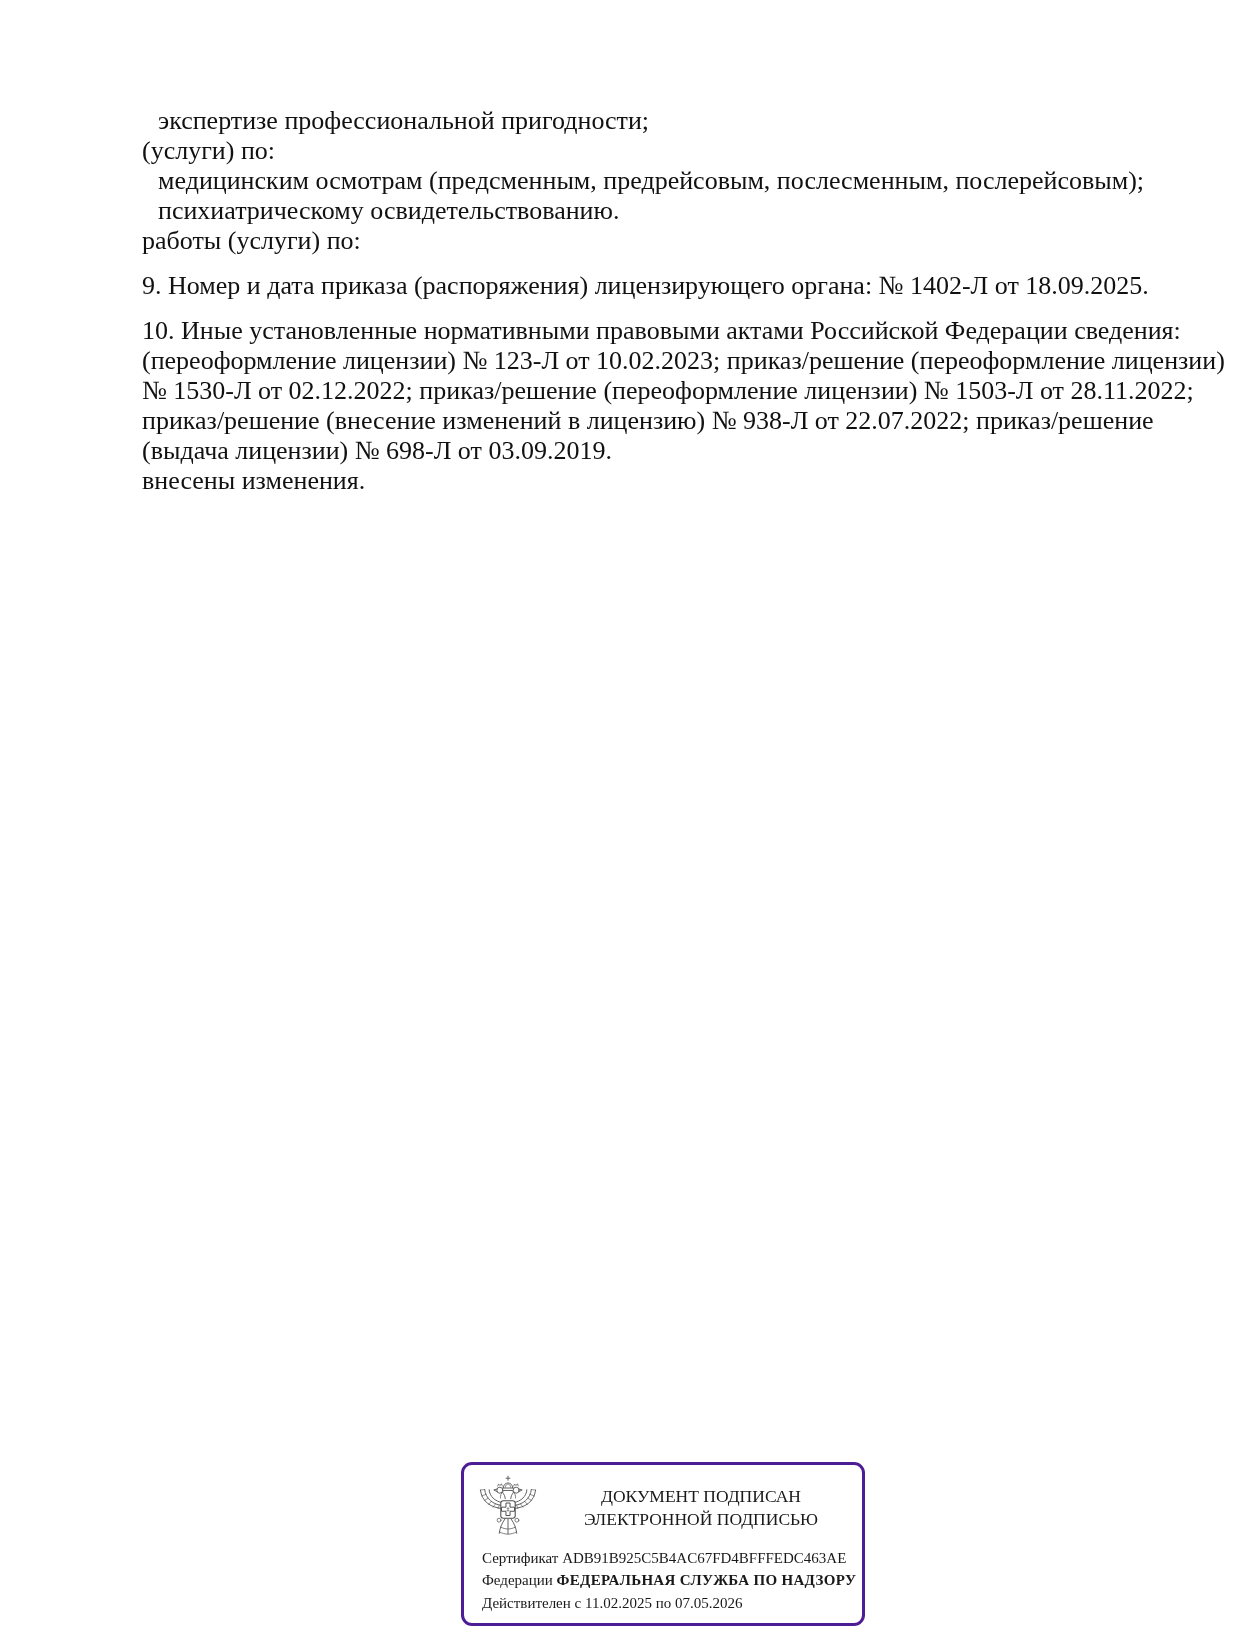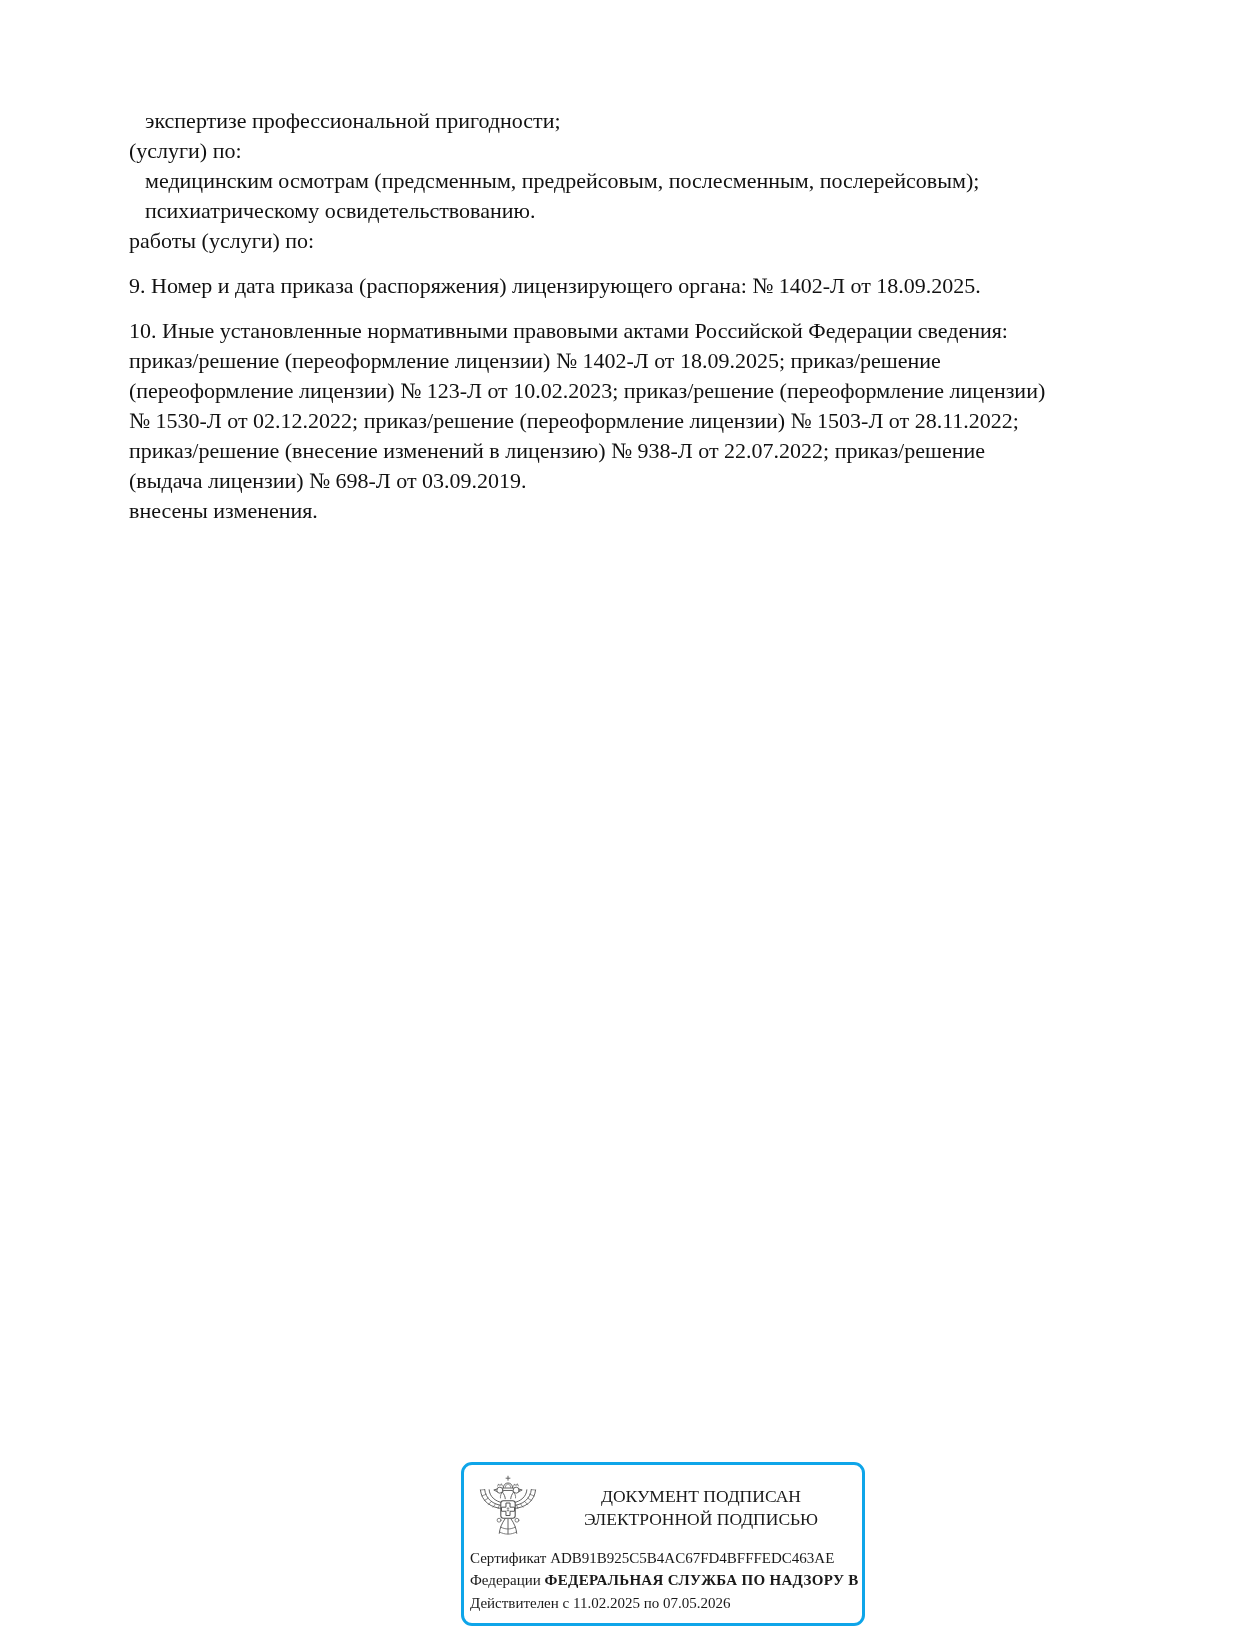--- a/index.html
+++ b/index.html
@@ -11,44 +11,44 @@
     position: relative;
     width: 1240px;
     height: 1650px;
     overflow: hidden;
     font-family: "Liberation Serif", "DejaVu Serif", serif;
     color: #111111;
   }
   
   .doc-text {
     position: absolute;
-    left: 129px;
+    left: 142px;
     top: 106px;
     width: 1060px;
-    font-size: 22px;
+    font-size: 26px;
     line-height: 30px;
   }
   .doc-line {
     white-space: nowrap;
   }
   .doc-line.indent {
     padding-left: 16px;
   }
   .doc-line.para-gap {
     margin-top: 15px;
   }
   
   .stamp {
     position: absolute;
     left: 461px;
     top: 1462px;
     width: 404px;
     height: 164px;
     box-sizing: border-box;
-    border: 3px solid #0ea5e9;
+    border: 3px solid #4c1d95;
     border-radius: 11px;
     background: #ffffff;
     overflow: hidden;
   }
   .stamp-head {
     display: flex;
     align-items: flex-start;
   }
   .emblem-wrap {
     flex: 0 0 auto;
@@ -63,21 +63,21 @@
   }
   .stamp-title {
     flex: 1 1 auto;
     margin-top: 20px;
     text-align: center;
     font-size: 17.5px;
     line-height: 23px;
     color: #191919;
   }
   .stamp-fields {
-    margin: 2px 3px 0 6px;
+    margin: 2px 3px 0 18px;
     font-size: 15px;
     line-height: 22.4px;
     color: #191919;
   }
   .field-row {
     white-space: nowrap;
     overflow: hidden;
   }
   .owner-value {
     font-weight: bold;
@@ -88,21 +88,20 @@
 <body>
 
 <div class="doc-text">
   <div class="doc-line indent">экспертизе профессиональной пригодности;</div>
   <div class="doc-line">(услуги) по:</div>
   <div class="doc-line indent">медицинским осмотрам (предсменным, предрейсовым, послесменным, послерейсовым);</div>
   <div class="doc-line indent">психиатрическому освидетельствованию.</div>
   <div class="doc-line">работы (услуги) по:</div>
   <div class="doc-line para-gap">9. Номер и дата приказа (распоряжения) лицензирующего органа: № 1402-Л от 18.09.2025.</div>
   <div class="doc-line para-gap">10. Иные установленные нормативными правовыми актами Российской Федерации сведения:</div>
-  <div class="doc-line">приказ/решение (переоформление лицензии) № 1402-Л от 18.09.2025; приказ/решение</div>
   <div class="doc-line">(переоформление лицензии) № 123-Л от 10.02.2023; приказ/решение (переоформление лицензии)</div>
   <div class="doc-line">№ 1530-Л от 02.12.2022; приказ/решение (переоформление лицензии) № 1503-Л от 28.11.2022;</div>
   <div class="doc-line">приказ/решение (внесение изменений в лицензию) № 938-Л от 22.07.2022; приказ/решение</div>
   <div class="doc-line">(выдача лицензии) № 698-Л от 03.09.2019.</div>
   <div class="doc-line">внесены изменения.</div>
 </div>
 
 <div class="stamp">
   <div class="stamp-head">
     <div class="emblem-wrap">

